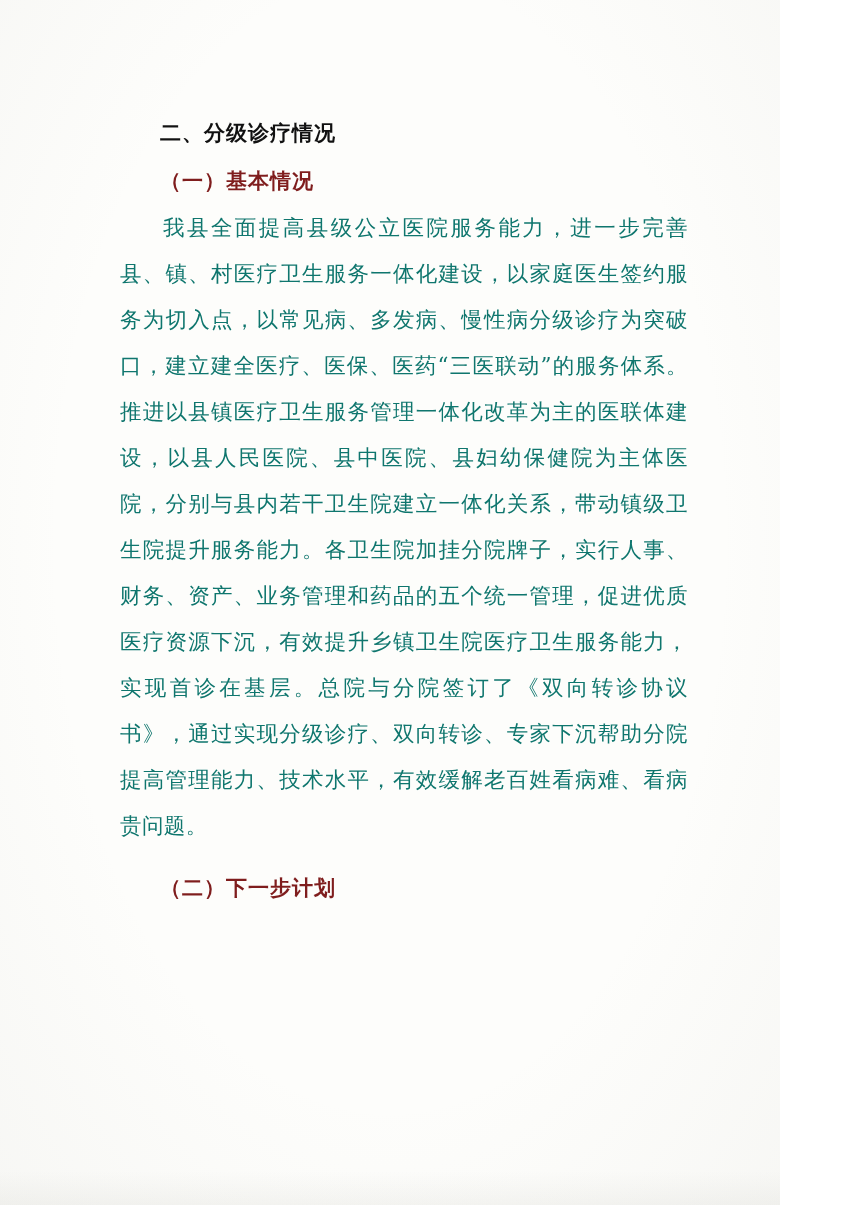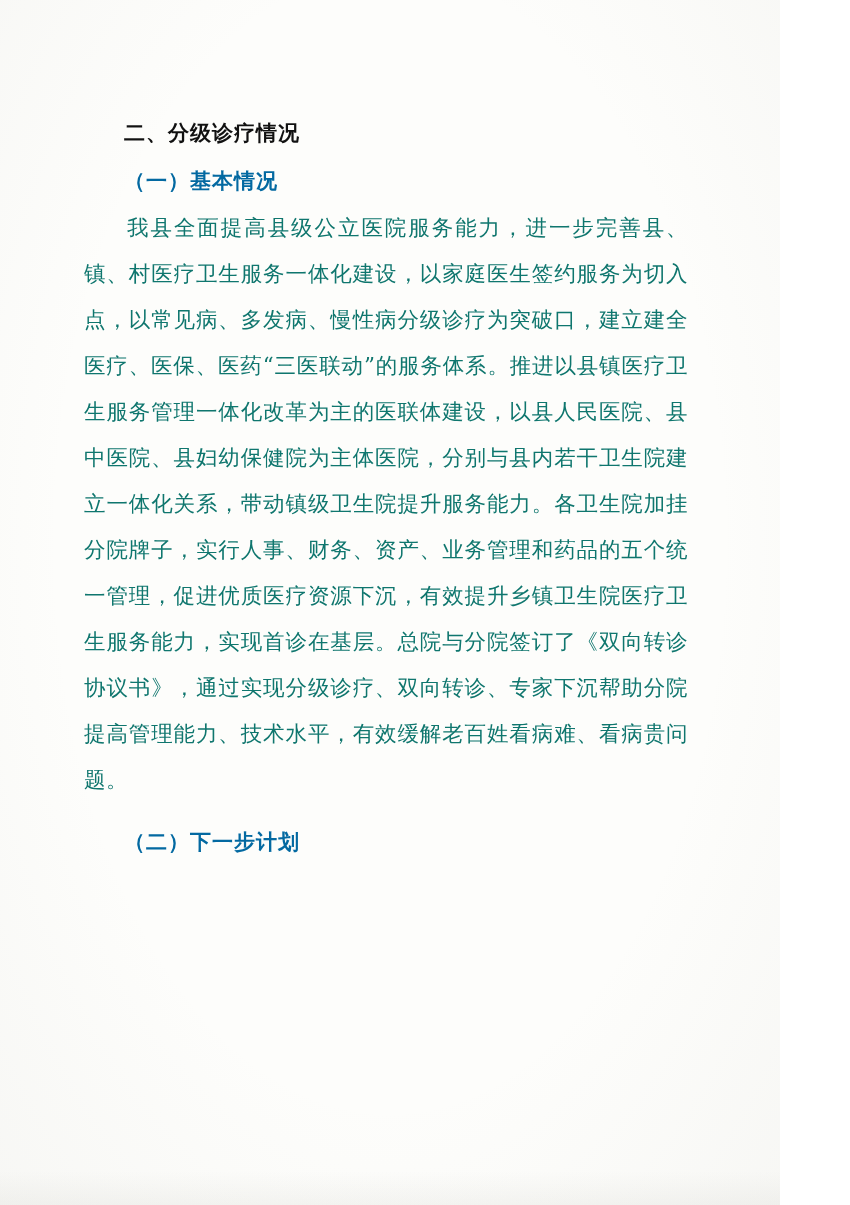--- a/index.html
+++ b/index.html
@@ -14,21 +14,21 @@
     color: #1a1a1a;
     overflow: hidden;
   }
   .page {
     position: relative;
     width: 780px;
     height: 1205px;
     box-sizing: border-box;
     
     background: #fdfdfb;
-    padding: 118px 92px 40px 84px;
+    padding: 118px 92px 40px 120px;
   }
   
   .page::before {
     content: "";
     position: absolute;
     inset: 0;
     pointer-events: none;
     background:
       radial-gradient(ellipse at 50% 45%, rgba(255,255,255,0) 60%, rgba(170,170,160,0.07) 100%);
   }
@@ -57,21 +57,21 @@
     color: #111;
   }
   h3.heading-2 {
     font-family: "DejaVu Serif", "Liberation Serif", serif;
     font-size: 21px;
     font-weight: bold;
     letter-spacing: 1px;
     margin: 14px 0 8px 0;
     text-indent: 40px;
     line-height: 1.6;
-    color: #0369a1;
+    color: #7f1d1d;
   }
   p.para {
     font-size: 21.5px;
     line-height: 46px;
     margin: 0 0 2px 0;
     text-indent: 43px;
     text-align: justify;
     text-justify: inter-ideograph;
     letter-spacing: 0.4px;
     color: #0f766e;

